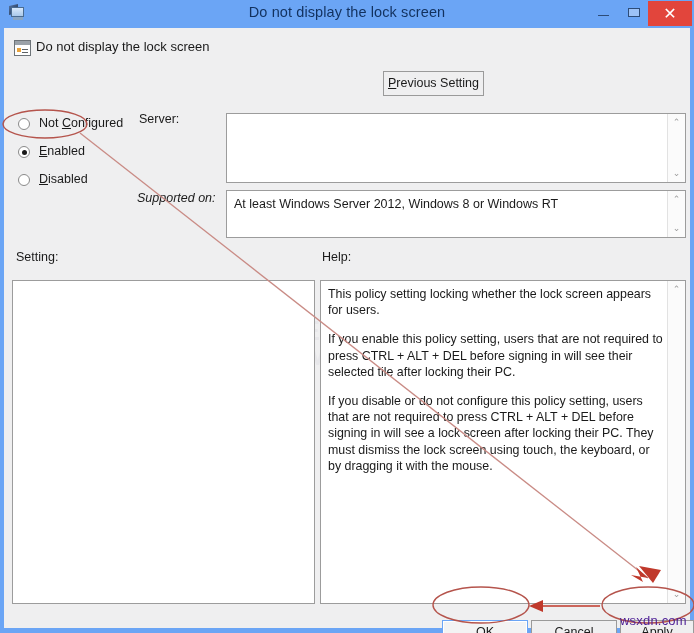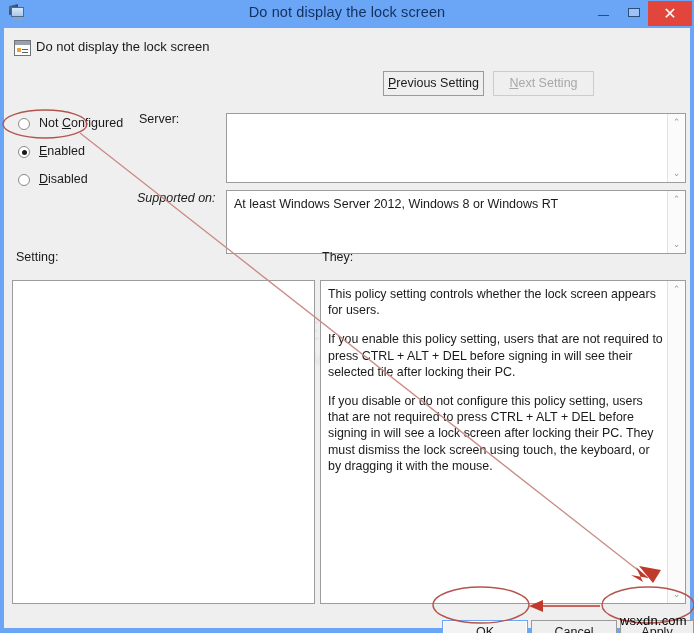--- a/index.html
+++ b/index.html
@@ -184,21 +184,21 @@
   #help-label { left: 318px; top: 222px; }
 
   
   .textbox {
     position: absolute;
     background: #ffffff;
     border: 1px solid #9c9c9c;
     box-sizing: border-box;
   }
   #comment-box { left: 222px; top: 85px; width: 460px; height: 70px; }
-  #supported-box { left: 222px; top: 162px; width: 460px; height: 64px; }
+  #supported-box { left: 222px; top: 162px; width: 460px; height: 48px; }
   #options-box { left: 8px; top: 252px; width: 303px; height: 324px; }
   #help-box { left: 316px; top: 252px; width: 366px; height: 324px; }
 
   .tb-text {
     position: absolute;
     left: 7px; top: 5px;
     right: 22px;
     font-size: 12.5px;
     color: #1a1a1a;
     line-height: 16px;
@@ -252,21 +252,21 @@
     letter-spacing: 5px;
     color: #e7e7ea;
     font-weight: bold;
     white-space: pre;
     pointer-events: none;
   }
   .wm-wsxdn {
     position: absolute;
     left: 620px; top: 613px;
     font-size: 13px;
-    color: #000000;
+    color: #4c1d95;
     letter-spacing: .2px;
     pointer-events: none;
   }
 
   
   .annot {
     position: absolute;
     left: 0; top: 0;
     width: 694px; height: 633px;
     pointer-events: none;
@@ -300,21 +300,20 @@
   <div class="dialog-body">
 
     <div class="hdr-icon">
       <div class="sq"></div>
         <div class="ln1"></div>
         <div class="ln2"></div>
     </div>
     <div class="hdr-title">Do not display the lock screen</div>
 
     <button class="btn" id="prev-setting-btn"><u>P</u>revious Setting</button>
-    <button class="btn disabled" id="next-setting-btn"><u>N</u>ext Setting</button>
 
     <div class="radio-row" id="radio-not-configured">
       <span class="radio-dot"></span>
       <span class="radio-lbl">Not <u>C</u>onfigured</span>
     </div>
     <div class="radio-row" id="radio-enabled">
       <span class="radio-dot on"></span>
       <span class="radio-lbl"><u>E</u>nabled</span>
     </div>
     <div class="radio-row" id="radio-disabled">
@@ -334,32 +333,32 @@
     <div class="field-label" id="supported-label">Supported on:</div>
     <div class="textbox" id="supported-box">
       <div class="tb-text">At least Windows Server 2012, Windows 8 or Windows RT</div>
       <div class="sbar">
         <div class="sb-arrow sb-up">⌃</div>
         <div class="sb-arrow sb-down">⌄</div>
       </div>
     </div>
 
     <div class="field-label" id="options-label">Setting:</div>
-    <div class="field-label" id="help-label">They:</div>
+    <div class="field-label" id="help-label">Help:</div>
 
     <div class="wm-bleeping">BLEEPING
 COMPUTER</div>
 
     <div class="textbox" id="options-box">
       <div class="tb-text"></div>
     </div>
 
     <div class="textbox" id="help-box">
       <div class="help-text">
-        <p>This policy setting controls whether the lock screen appears for users.</p>
+        <p>This policy setting locking whether the lock screen appears for users.</p>
         <p>If you enable this policy setting, users that are not required to press CTRL + ALT + DEL before signing in will see their selected tile after  locking their PC.</p>
         <p>If you disable or do not configure this policy setting, users that are not required to press CTRL + ALT + DEL before signing in will see a lock screen after locking their PC. They must dismiss the lock screen using touch, the keyboard, or by dragging it with the mouse.</p>
       </div>
       <div class="sbar">
         <div class="sb-arrow sb-up">⌃</div>
         <div class="sb-arrow sb-down">⌄</div>
       </div>
     </div>
 
     <button class="btn" id="ok-btn">OK</button>

